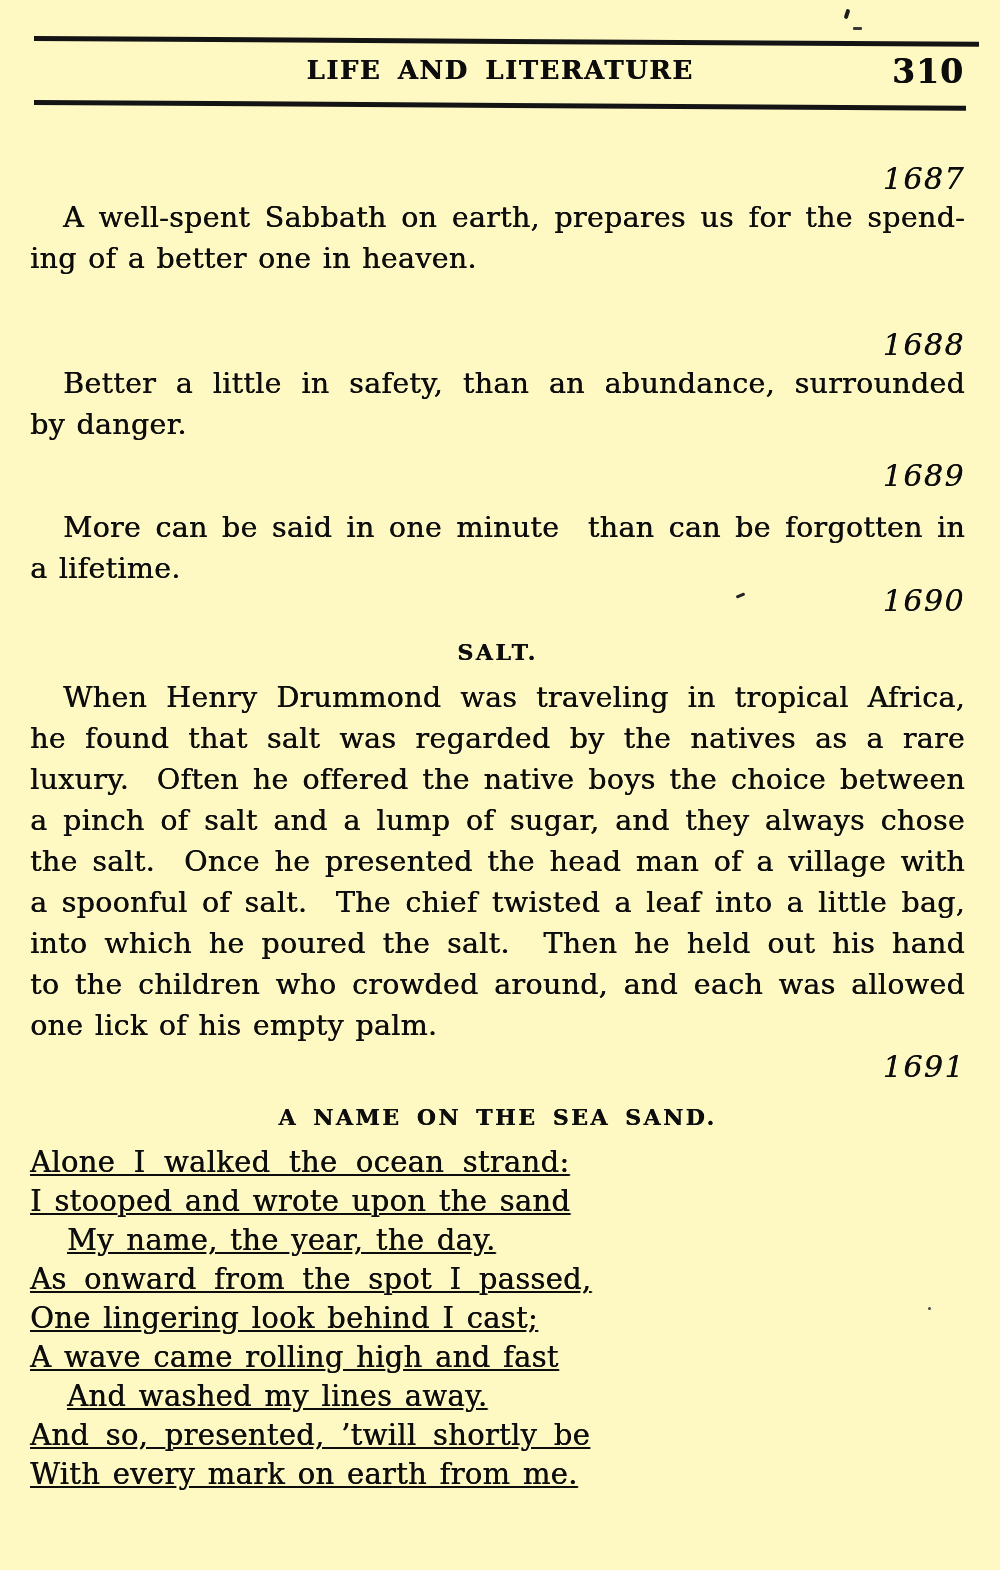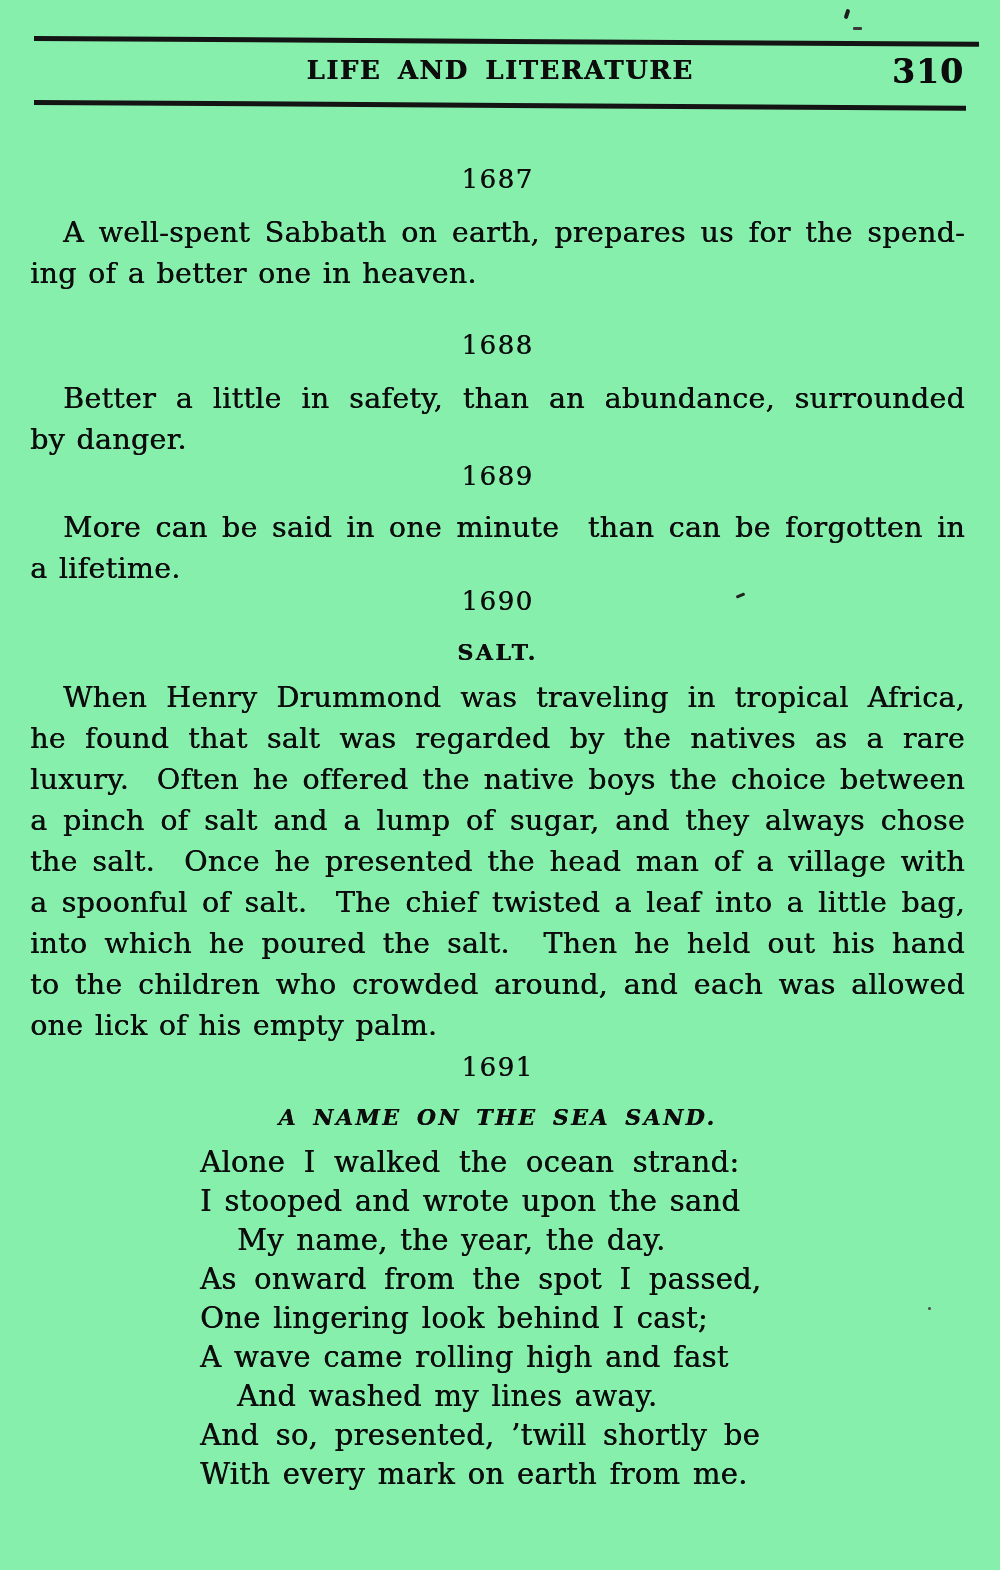--- a/index.html
+++ b/index.html
@@ -1,19 +1,19 @@
 <!DOCTYPE html>
 <html><head>
 <meta charset="utf-8">
 <style>
   html,body{margin:0;padding:0;background:#ffffff;}
   .page{
     position:relative;
     width:1000px;height:1570px;
-    background:#86efac;
+    background:#fef9c3;
     overflow:hidden;
     font-family:"DejaVu Serif","Liberation Serif",serif;
     color:#0d0d0d;
     text-shadow:0.4px 0 0 currentColor; 
   }
   
   .rule{position:absolute;background:#141414;transform-origin:left center;}
   .rule-top{left:34px;width:945px;top:36px;height:5px;transform:rotate(0.35deg);}
   .rule-bottom{left:34px;width:932px;top:100px;height:5px;transform:rotate(0.35deg);}
   .running-head{position:absolute;top:52px;left:0;right:0;height:40px;}
@@ -25,38 +25,38 @@
   }
   .page-num{
     position:absolute;right:36px;top:0;
     font-size:33px;font-weight:bold;line-height:40px;letter-spacing:1px;
   }
   
   .content{position:absolute;left:30px;top:0;width:935px;height:100%;}
   .sec{position:absolute;left:0;right:0;}
   .sec-0{top:161px}.sec-1{top:327px}.sec-2{top:458px}.sec-3{top:583px}.sec-4{top:1049px}
   .sec-number{
-    text-align:center;font-size:26px;line-height:36px;letter-spacing:1.5px;
+    text-align:right;font-size:30px;line-height:36px;letter-spacing:1.5px;font-style:italic;
   }
   .sec-title{
     text-align:center;font-size:22px;font-weight:bold;
     letter-spacing:2.5px;word-spacing:5px;line-height:26px;margin-top:20px;
   }
-  .sec-4 .sec-title{margin-top:19px;font-style:italic;}
-  .body-par{margin-top:15px;}
+  .sec-4 .sec-title{margin-top:19px;}
+  .body-par{margin-top:0;}
   .sec-2 .body-par{margin-top:13px;}
   .sec-3 .body-par{margin-top:12px;}
   .body-line{
     font-size:28.5px;line-height:41px;
     letter-spacing:0.3px;word-spacing:2px;
     text-align:justify;text-align-last:justify;
   }
   .body-line.no-just{text-align:left;text-align-last:left;}
   .body-line.indent{text-indent:33px;}
-  .poem{margin-top:13px;margin-left:170px;}
+  .poem{margin-top:13px;text-decoration:underline;}
   .poem-line{font-size:29px;line-height:39px;letter-spacing:0.3px;word-spacing:3px;}
   .poem-line.indent{margin-left:37px;}
   .poem-line:nth-child(1){word-spacing:9px;}
   .poem-line:nth-child(4){word-spacing:8px;}
   .poem-line:nth-child(8){word-spacing:7px;}
   
   .artifact{position:absolute;background:#1d1d1d;}
   .artifact-comma{left:845px;top:9px;width:4px;height:10px;border-radius:2px;transform:rotate(18deg);}
   .artifact-dash{left:853px;top:27px;width:9px;height:3px;background:#3a3a3a;border-radius:1px;}
   .artifact-tick{left:736px;top:594px;width:9px;height:3px;background:#222;transform:rotate(-22deg);border-radius:1px;}

